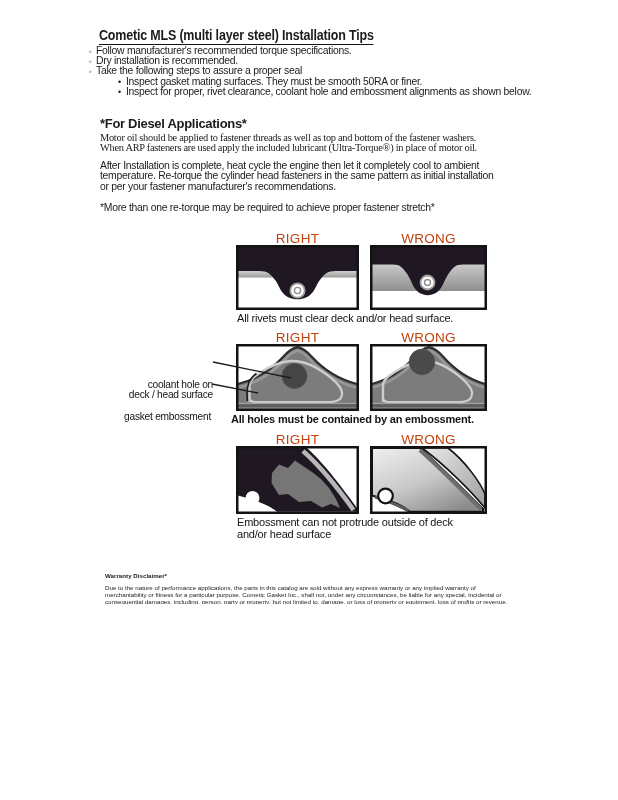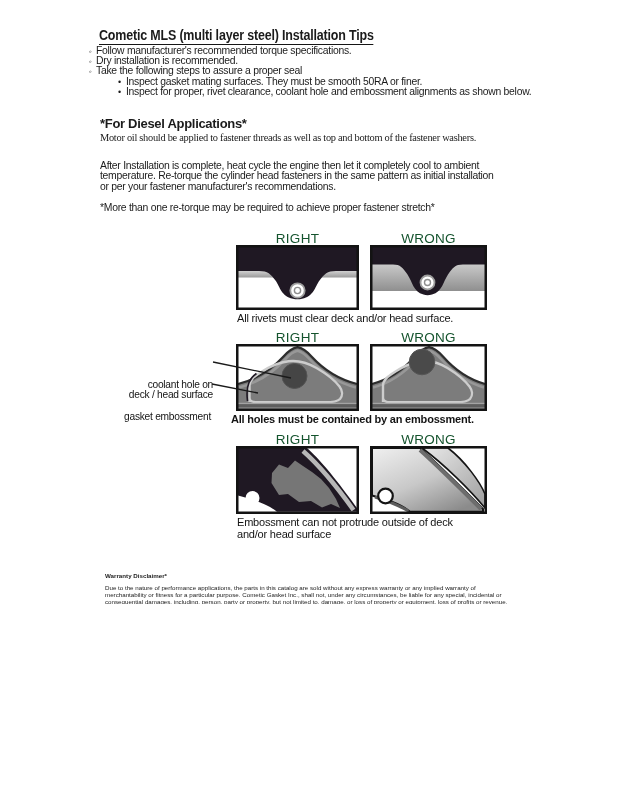--- a/index.html
+++ b/index.html
@@ -13,21 +13,21 @@
 
   .bline{position:relative;font-size:10.4px;line-height:10.2px;letter-spacing:-0.28px;
          white-space:nowrap;padding-left:7px;}
   .bline .m{position:absolute;left:0;top:1px;font-size:7.5px;}
   .bline.sub{padding-left:37px;}
   .bline.sub .m{left:29px;top:0;font-size:9px;}
 
   .h2{font-size:13px;font-weight:bold;letter-spacing:-0.3px;white-space:nowrap;}
   .pline{font-size:10.4px;line-height:10.35px;letter-spacing:-0.28px;white-space:nowrap;}
 
-  .dlabel{font-size:13.5px;letter-spacing:0.3px;text-align:center;color:#14532d;}
+  .dlabel{font-size:13.5px;letter-spacing:0.3px;text-align:center;color:#c2410c;}
   .dcap{font-size:11px;letter-spacing:-0.2px;white-space:nowrap;color:#141414;}
   .callout{font-size:10.2px;line-height:10.3px;letter-spacing:-0.25px;text-align:right;
            white-space:nowrap;color:#141414;margin-top:34px;}
   .dbox svg{display:block;}
 
   .fine{font-size:6.2px;line-height:6.95px;letter-spacing:0;width:413px;color:#222;}
   .fine.b{font-weight:bold;}
   .footer-num{font-size:14.5px;letter-spacing:0.2px;color:#1b1b1b;white-space:nowrap;}
 </style>
 </head>
@@ -44,20 +44,21 @@
     <div class="bline"><span class="m">◦</span><span>Dry installation is recommended.</span></div>
     <div class="bline"><span class="m">◦</span><span>Take the following steps to assure a proper seal</span></div>
     <div class="bline sub"><span class="m">•</span><span>Inspect gasket mating surfaces.  They must be smooth 50RA or finer.</span></div>
     <div class="bline sub"><span class="m">•</span><span>Inspect for proper, rivet clearance, coolant hole and embossment alignments as shown below.</span></div>
   </div>
 
   <div class="abs h2" style="left:100px;top:116px;">*For Diesel Applications*</div>
 
   <div class="abs" style="left:100px;top:133px;font-family:Liberation Serif, serif;">
     <div class="pline">Motor oil should be applied to fastener threads as well as top and bottom of the fastener washers.</div>
+    <div class="pline">When ARP fasteners are used apply the included lubricant (Ultra-Torque®) in place of motor oil.</div>
   </div>
 
   <div class="abs" style="left:100px;top:161px;">
     <div class="pline">After Installation is complete, heat cycle the engine then let it completely cool to ambient</div>
     <div class="pline">temperature. Re-torque the cylinder head fasteners in the same pattern as initial installation</div>
     <div class="pline">or per your fastener manufacturer's recommendations.</div>
   </div>
 
   <div class="abs pline" style="left:100px;top:203px;">*More than one re-torque may be required to achieve proper fastener stretch*</div>
 

